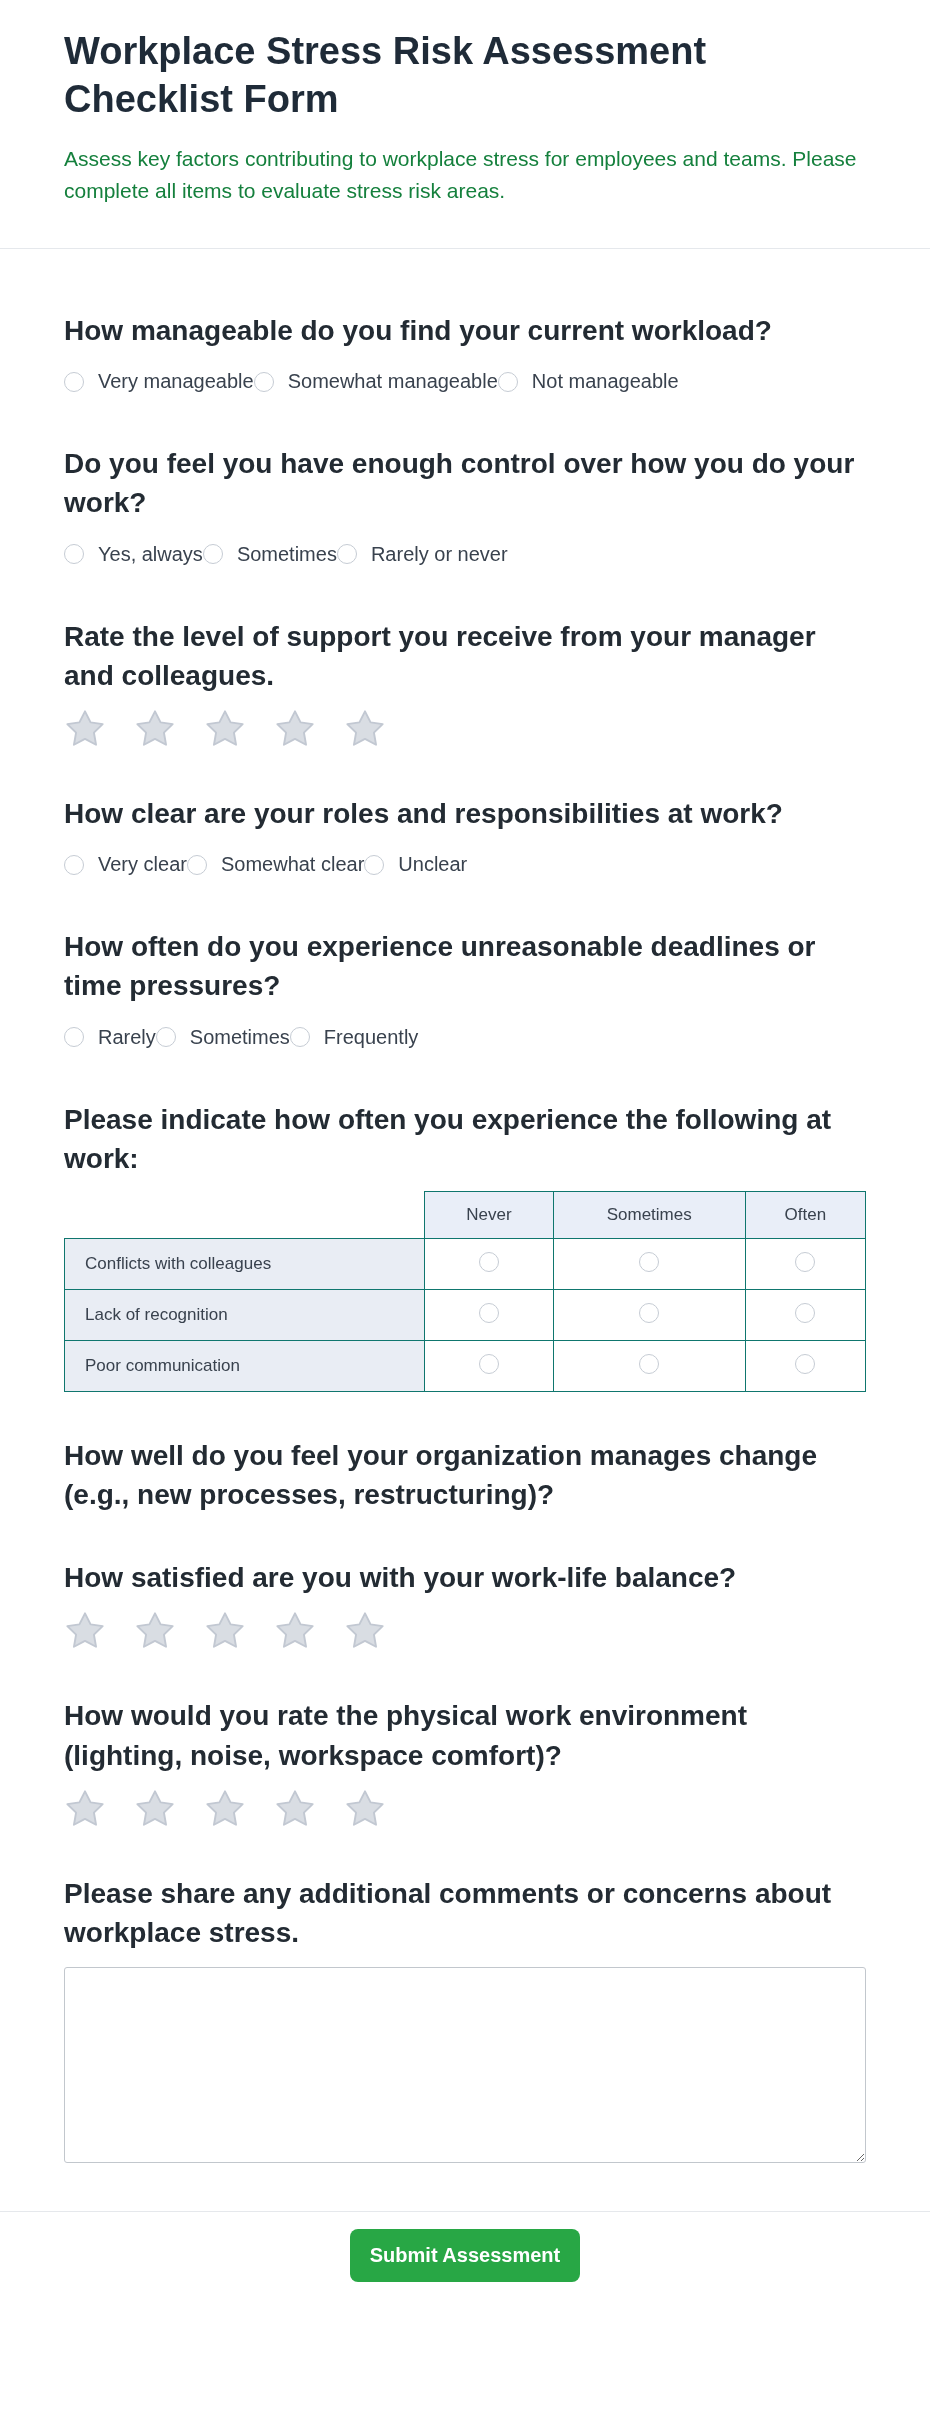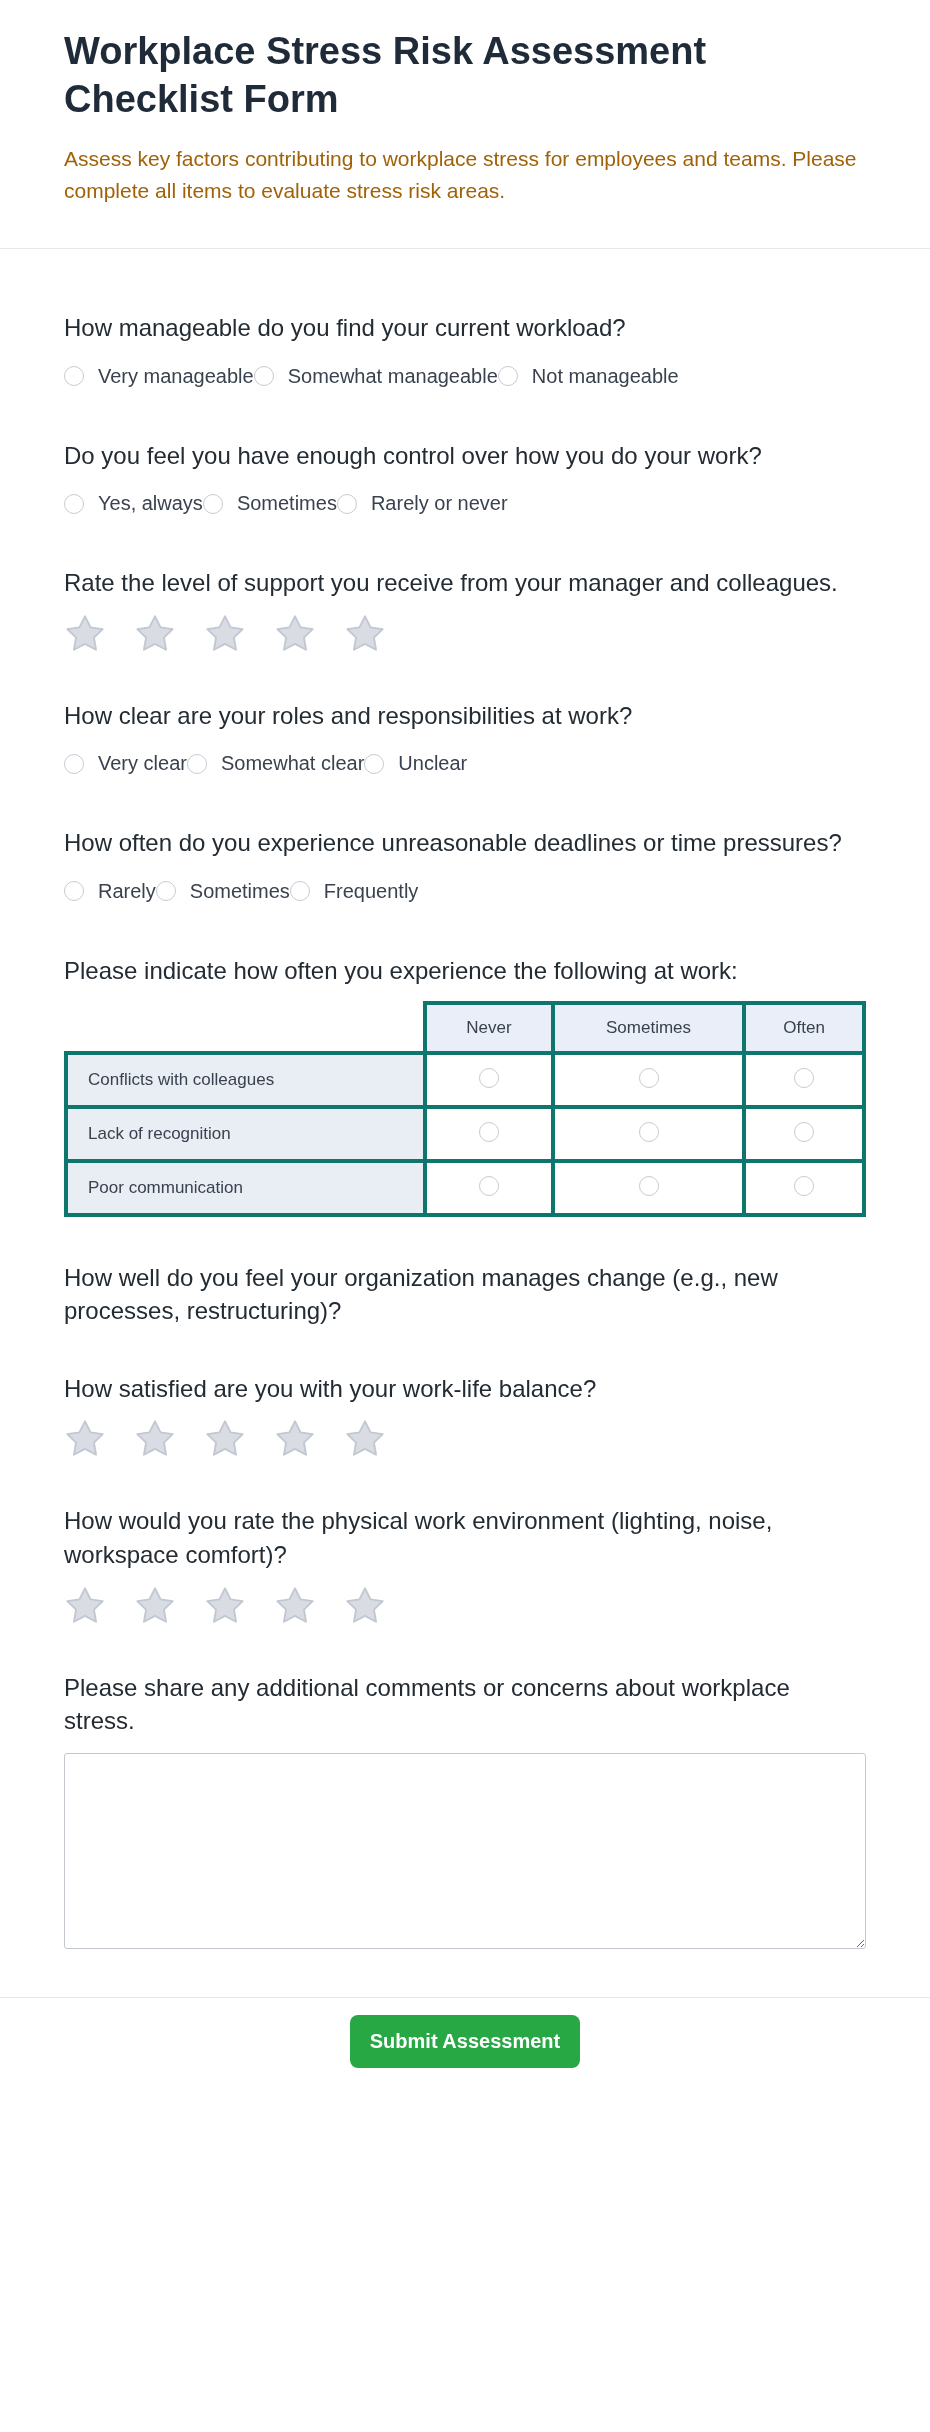--- a/index.html
+++ b/index.html
@@ -7,45 +7,45 @@
   body { font-family: "Liberation Sans", sans-serif; color: #232b33; }
   .page { width: 930px; min-height: 2432px; margin: 0 auto; background: #fff; }
 
   .header { padding: 28px 64px 0; }
   .title {
     margin: 0 0 20px; font-size: 38px; line-height: 1.25; font-weight: 700;
     color: #1f2b38; max-width: 780px;
   }
   .subtitle {
     margin: 0 0 42px; font-size: 21px; line-height: 1.5;
-    color: #a16207; max-width: 800px;
+    color: #15803d; max-width: 800px;
   }
   .divider { border: none; border-top: 1px solid #e5e8ec; margin: 0; }
 
   .content { padding: 62px 64px 0; }
   .question { margin-bottom: 44px; }
   .q-label {
-    font-size: 24px; font-weight: 400; color: #232b33;
+    font-size: 28px; font-weight: 700; color: #232b33;
     line-height: 1.4; margin-bottom: 13px; max-width: 800px;
   }
 
   .options { display: flex; flex-direction: row; }
   .option { display: flex; align-items: center; gap: 14px; padding: 7px 0; cursor: pointer; width: max-content; }
   .radio {
     width: 20px; height: 20px; border: 1.5px solid #c6ccd4; border-radius: 50%;
     background: #fff; flex: 0 0 20px; display: inline-block;
   }
   .opt-text { font-size: 20px; color: #39424e; }
 
   .stars { display: flex; gap: 28px; margin-top: 6px; }
   .star { cursor: pointer; line-height: 0; }
   .star svg { display: block; }
 
   .matrix { border-collapse: collapse; width: 100%; margin-top: 8px; table-layout: fixed; }
-  .matrix th, .matrix td { border: 4px solid #0f766e; }
+  .matrix th, .matrix td { border: 1px solid #0f766e; }
   .matrix thead th {
     background: #e9eef8; font-size: 17px; font-weight: 500; color: #39424e;
     padding: 13px 8px; text-align: center;
   }
   .matrix th.corner { background: #fff; border: none; }
   .matrix td.row-label {
     background: #e9edf4; font-size: 17px; font-weight: 400; color: #39424e;
     padding: 15px 20px; text-align: left;
   }
   .matrix td.cell { background: #fff; text-align: center; padding: 13px 8px; }

